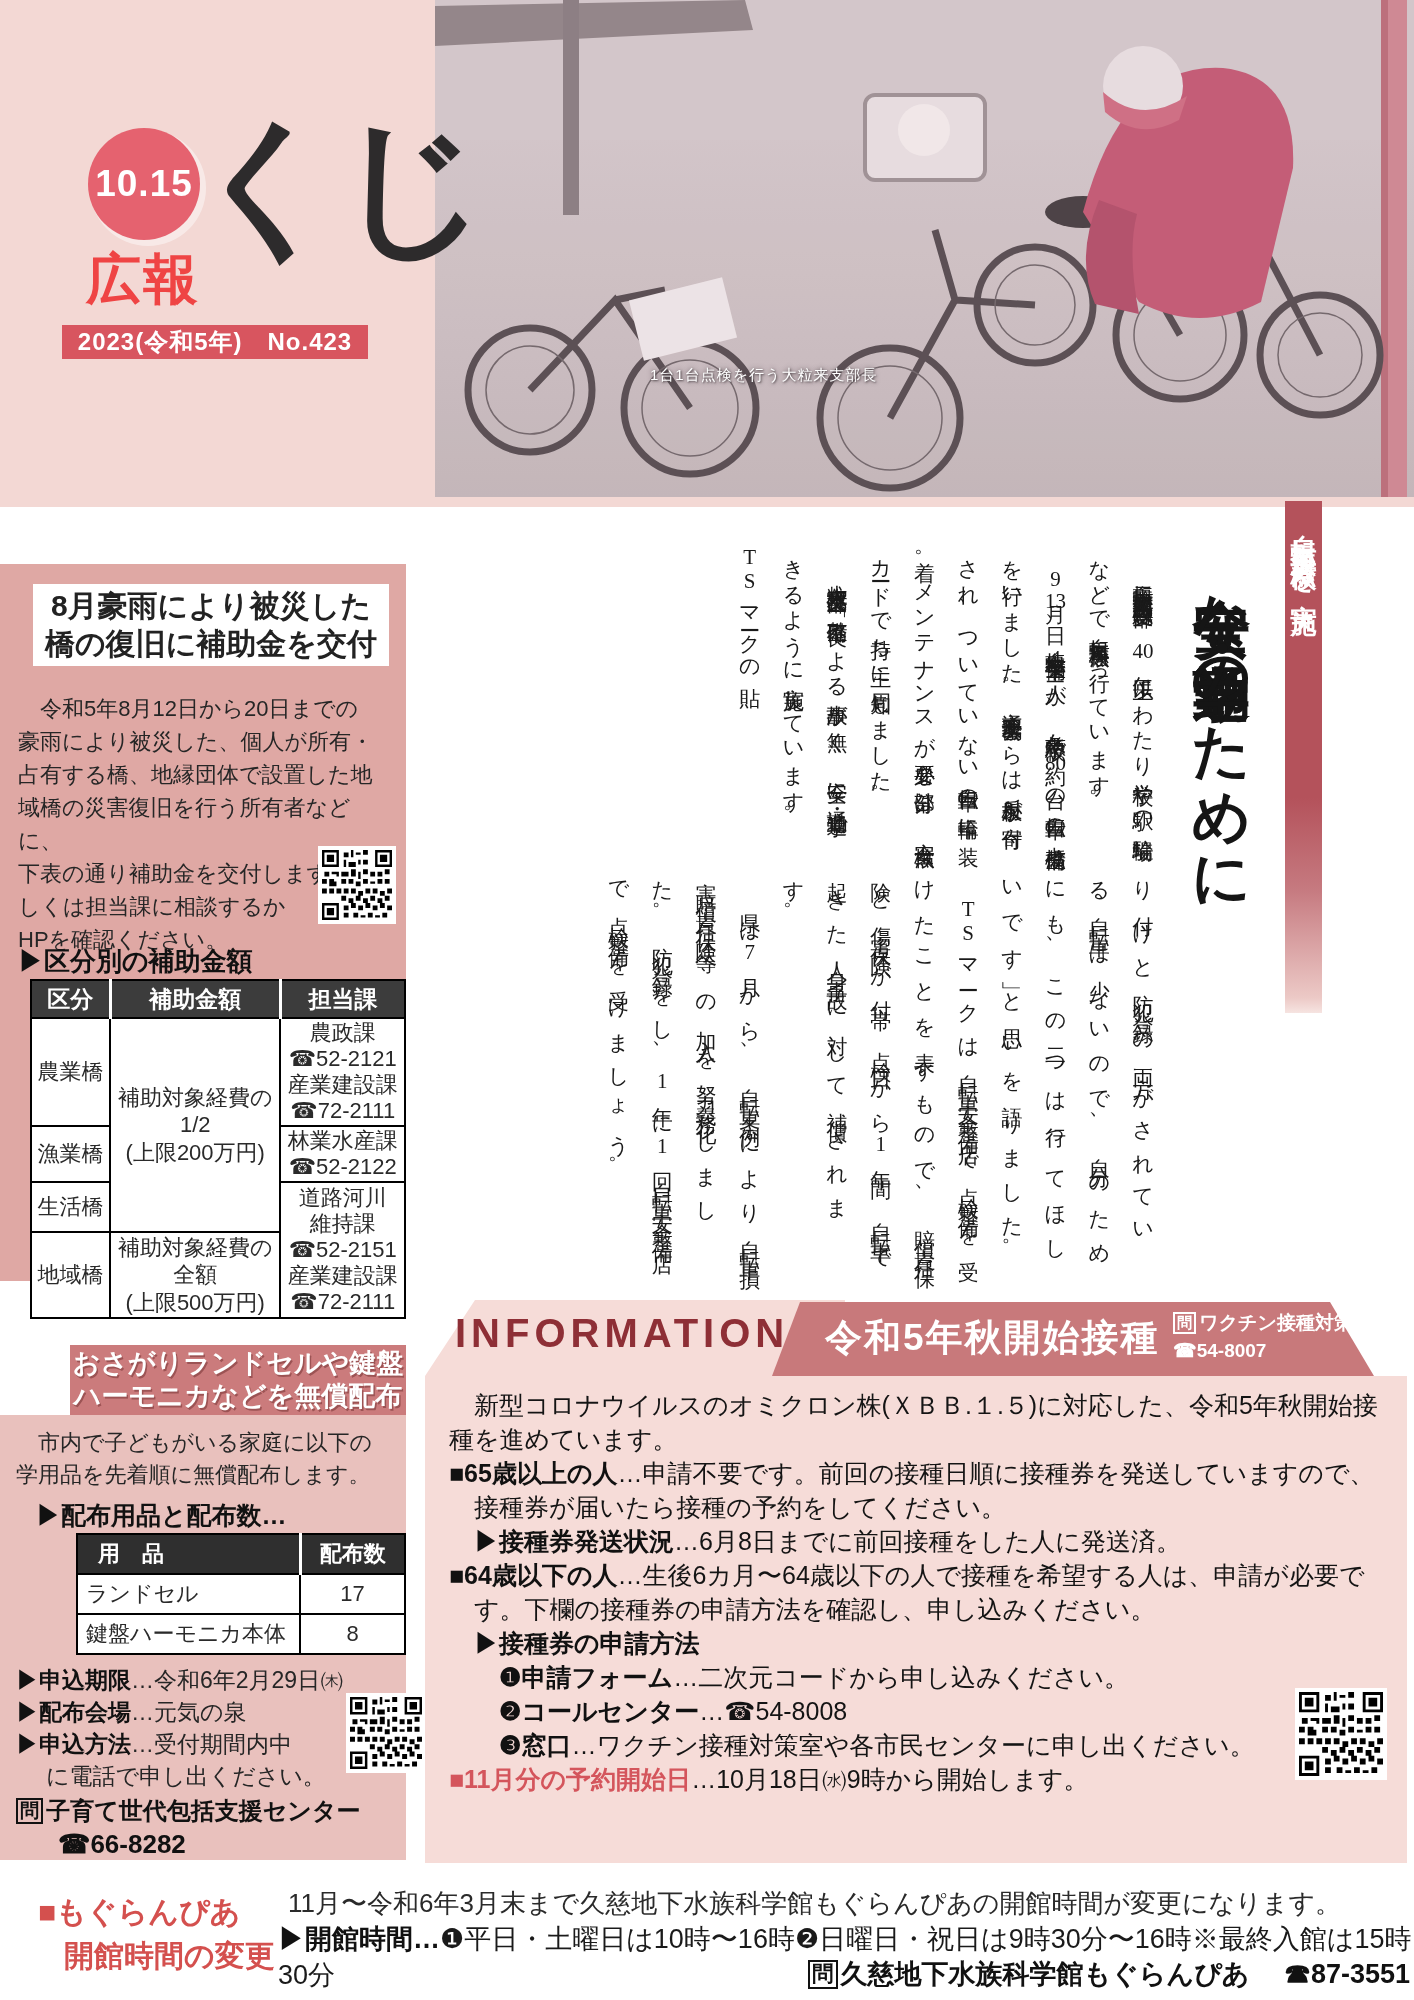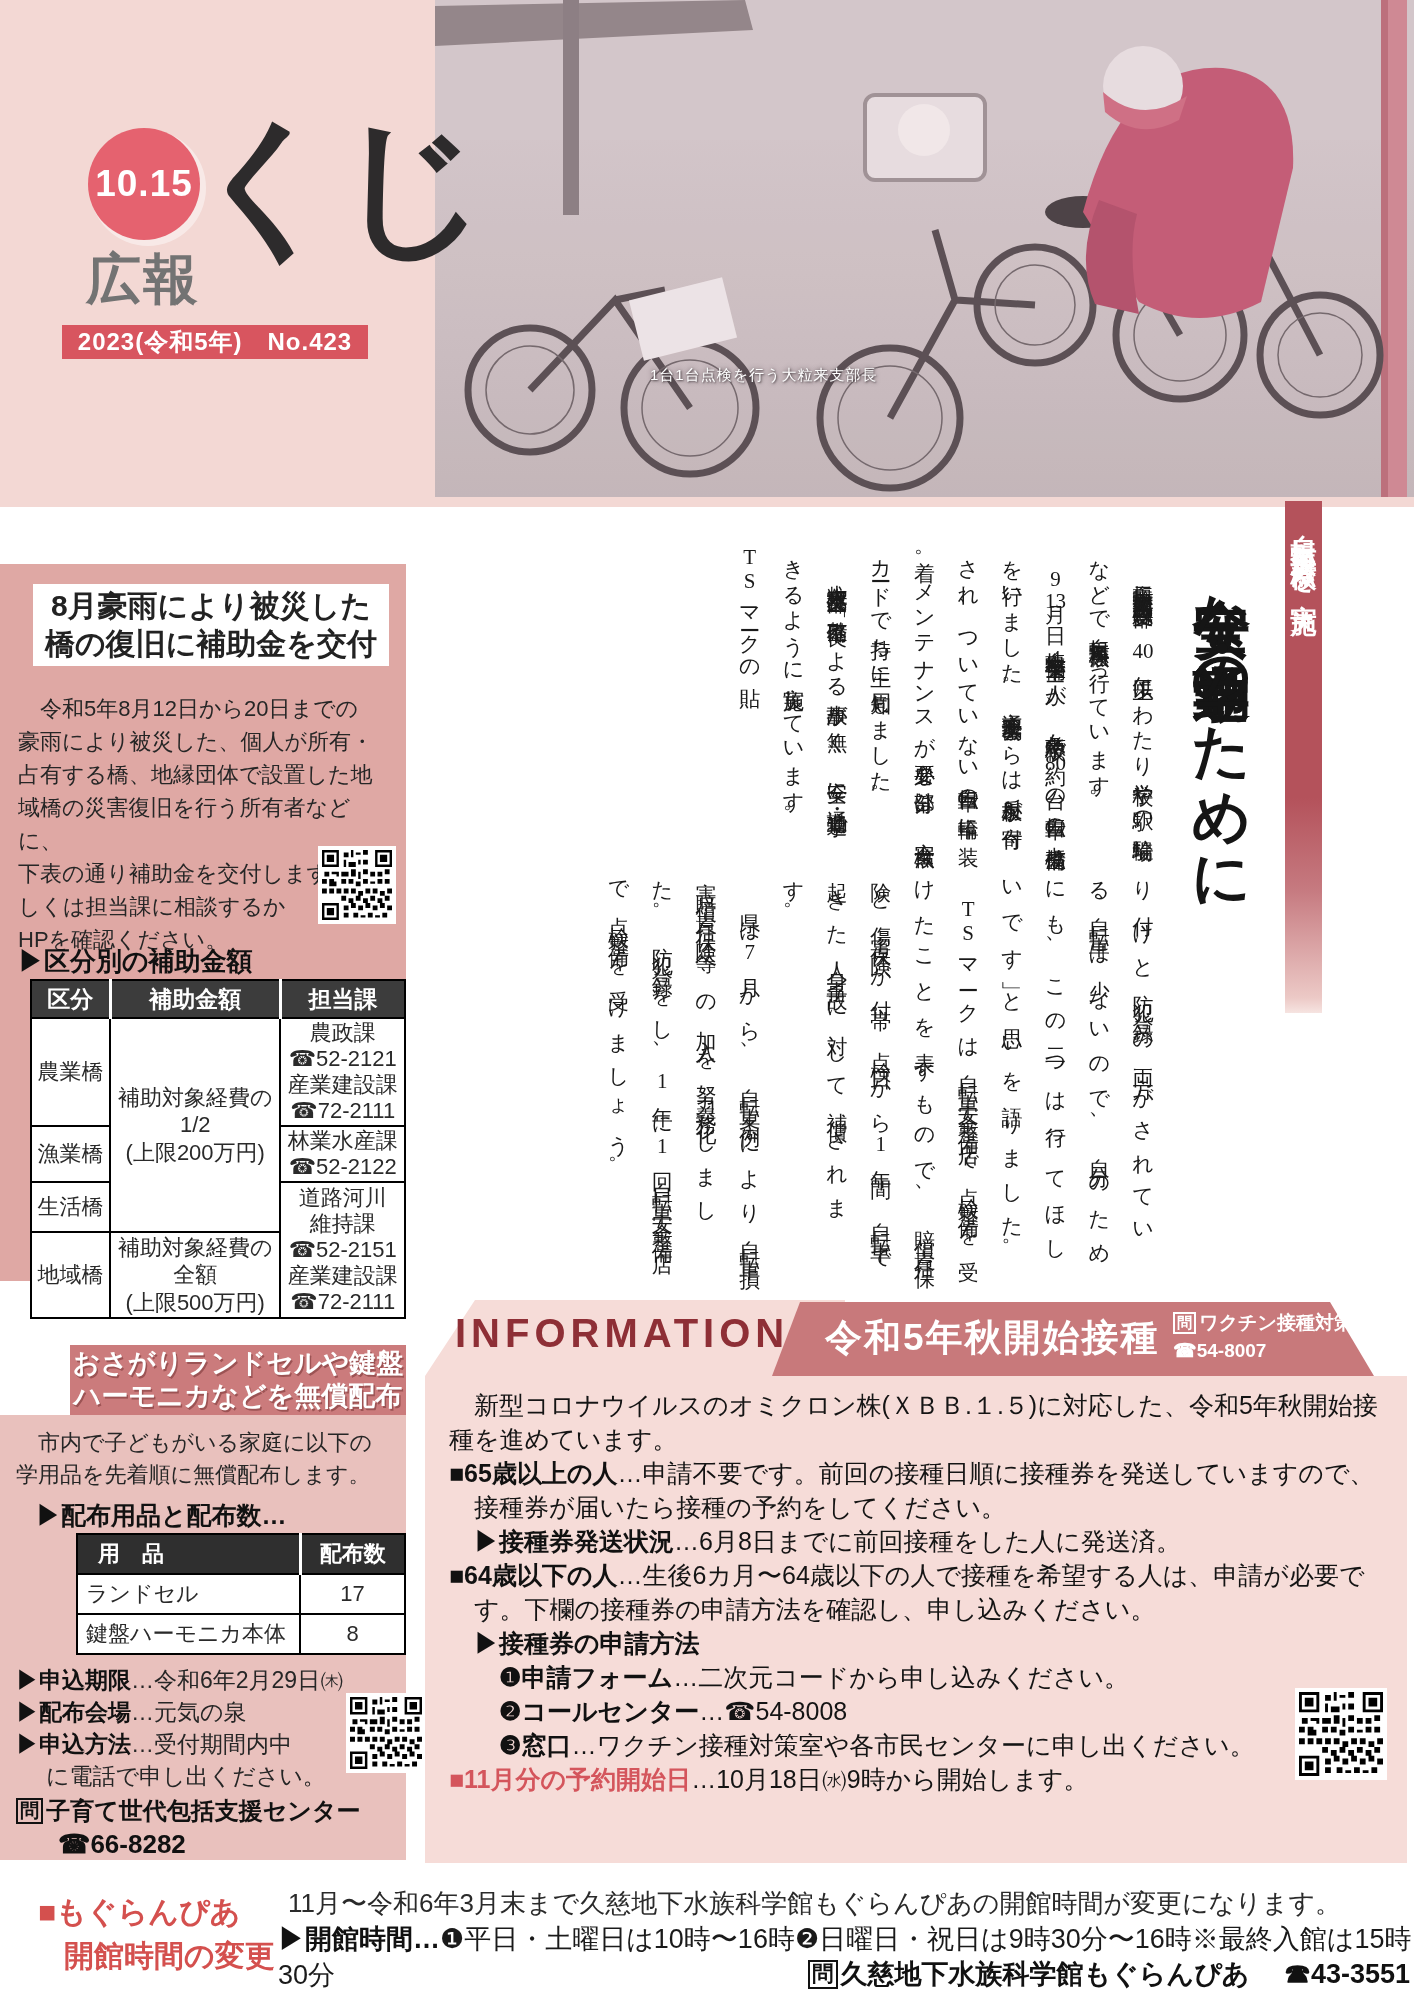--- a/index.html
+++ b/index.html
@@ -5,21 +5,21 @@
   html,body{margin:0;padding:0;background:#ffffff;}
   #canvas{position:relative;width:1414px;height:2000px;background:#ffffff;overflow:hidden;
           font-family:"Liberation Sans",sans-serif;color:#1d1d1d;}
   .abs{position:absolute;}
 
   
   .top-band{left:0;top:0;width:1414px;height:507px;background:#f3d8d4;}
   .badge{left:88px;top:128px;width:112px;height:112px;border-radius:50%;background:#e5626f;
          box-shadow:4px 4px 0 2px rgba(255,255,255,.45);display:flex;align-items:center;justify-content:center;
          color:#fff;font-size:37px;font-weight:bold;letter-spacing:1px;}
-  .kouhou{left:86px;top:243px;font-size:55px;font-weight:bold;color:#737373;letter-spacing:2px;}
+  .kouhou{left:86px;top:243px;font-size:55px;font-weight:bold;color:#ef4444;letter-spacing:2px;}
   .kuji{left:190px;top:88px;font-size:150px;font-weight:900;color:#2d2b2c;letter-spacing:-8px;line-height:1.3;}
   .issue-bar{left:62px;top:325px;width:306px;height:34px;background:#d8555f;display:flex;align-items:center;
              justify-content:center;color:#fff;font-size:24px;font-weight:bold;letter-spacing:1px;}
 
   
   .photo{left:435px;top:0;width:979px;height:497px;}
   .photo svg{display:block;width:979px;height:497px;}
   .caption{left:650px;top:366px;color:#fff;font-size:15px;letter-spacing:1px;
            text-shadow:0 0 5px rgba(80,70,74,.9),1px 1px 2px rgba(80,70,74,.9);}
 
@@ -337,16 +337,16 @@
   <div class="abs mog-title">
     <div>■もぐらんぴあ</div>
     <div class="l2">開館時間の変更</div>
   </div>
   <div class="abs mog-l1">11月〜令和6年3月末まで久慈地下水族科学館もぐらんぴあの開館時間が変更になります。</div>
   <div class="abs mog-l2">
     <span class="lbl">▶開館時間…</span><span>❶平日・土曜日は10時〜16時❷日曜日・祝日は9時30分〜16時※最終入館は15時30分</span>
   </div>
   <div class="abs mog-l3">
     <span class="toi">問</span><span>久慈地下水族科学館もぐらんぴあ</span>
-    　<span>☎43-3551</span>
+    　<span>☎87-3551</span>
   </div>
 
 </div>
 
 </body></html>

